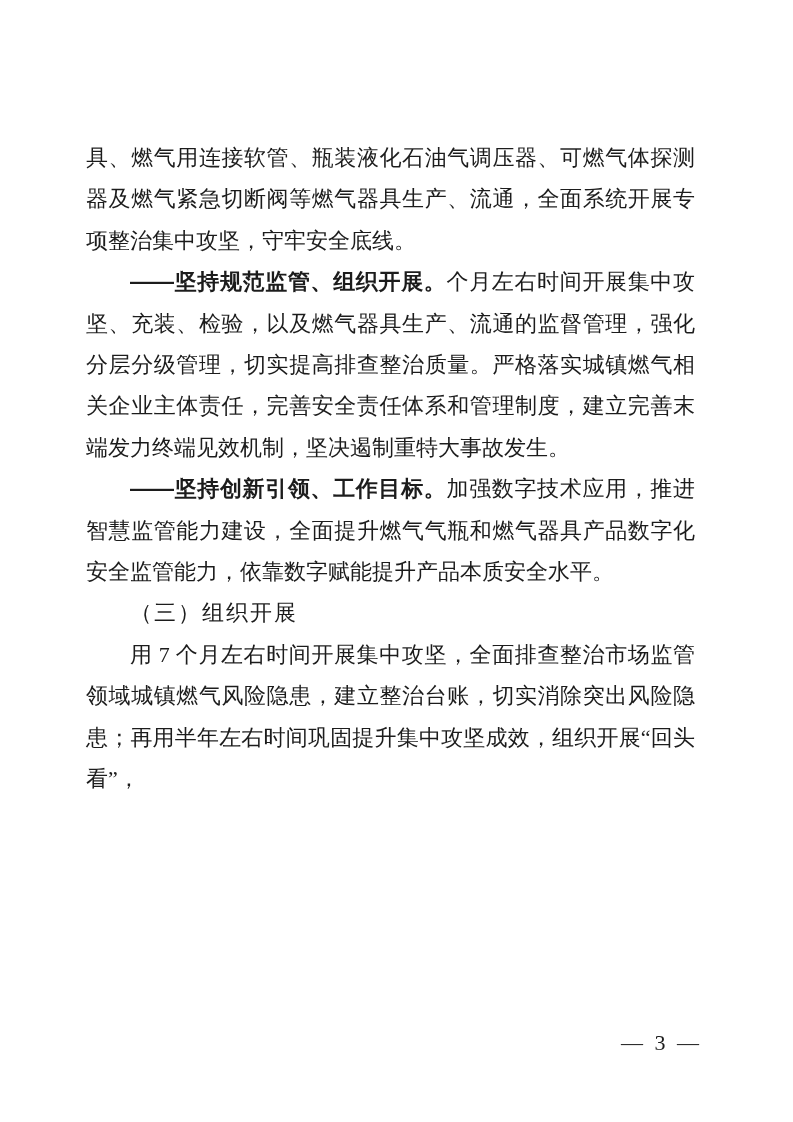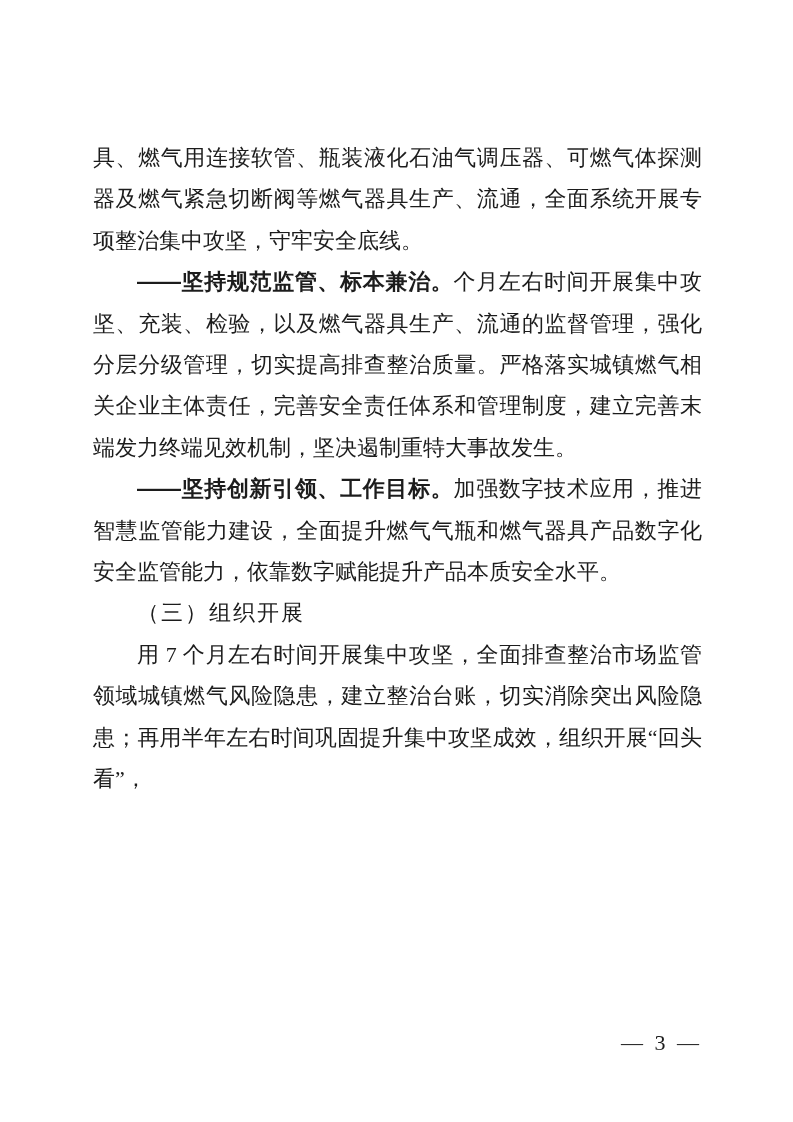--- a/index.html
+++ b/index.html
@@ -11,21 +11,21 @@
     position: relative;
     width: 793px;
     height: 1122px;
     background: #ffffff;
     color: #1c1c1c;
     font-family: "Liberation Serif", "DejaVu Serif", serif;
     overflow: hidden;
   }
   .text-block {
     position: absolute;
-    left: 93px;
+    left: 86px;
     top: 137px;
     width: 609px;
     font-size: 22px;
     line-height: 41.4px;
     text-align: justify;
     text-justify: inter-ideograph;
   }
   .text-block p {
     margin: 0;
     padding: 0;
@@ -53,21 +53,21 @@
 </style>
 </head>
 <body>
 
 <div class="page">
 
   <div class="text-block">
 
     <p class="no-indent"><span>具、燃气用连接软管、瓶装液化石油气调压器、可燃气体探测器及燃气紧急切断阀等燃气器具生产、流通，全面系统开展专项整治集中攻坚，守牢安全底线。</span></p>
 
-    <p><span class="lead">——坚持规范监管、标本兼治。</span><span>个月左右时间开展集中攻坚、充装、检验，以及燃气器具生产、流通的监督管理，强化分层分级管理，切实提高排查整治质量。严格落实城镇燃气相关企业主体责任，完善安全责任体系和管理制度，建立完善末端发力终端见效机制，坚决遏制重特大事故发生。</span></p>
+    <p><span class="lead">——坚持规范监管、组织开展。</span><span>个月左右时间开展集中攻坚、充装、检验，以及燃气器具生产、流通的监督管理，强化分层分级管理，切实提高排查整治质量。严格落实城镇燃气相关企业主体责任，完善安全责任体系和管理制度，建立完善末端发力终端见效机制，坚决遏制重特大事故发生。</span></p>
 
     <p><span class="lead">——坚持创新引领、工作目标。</span><span>加强数字技术应用，推进智慧监管能力建设，全面提升燃气气瓶和燃气器具产品数字化安全监管能力，依靠数字赋能提升产品本质安全水平。</span></p>
 
 
     <p class="kaiti-heading">（三）组织开展</p>
 
     <p><span>用 7 个月左右时间开展集中攻坚，全面排查整治市场监管领域城镇燃气风险隐患，建立整治台账，切实消除突出风险隐患；再用半年左右时间巩固提升集中攻坚成效，组织开展“回头看”，</span></p>
 
   </div>
 

